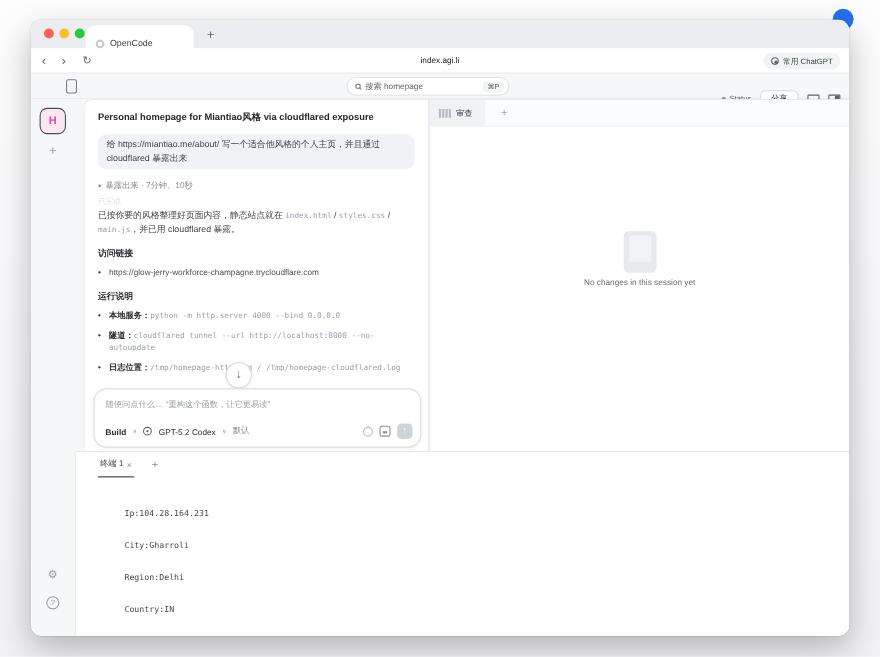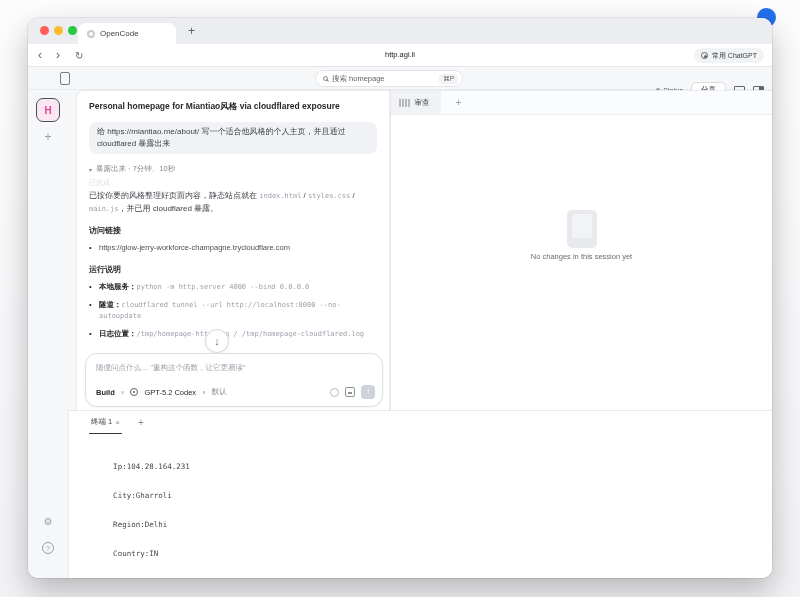--- a/index.html
+++ b/index.html
@@ -18,21 +18,21 @@
     box-shadow:0 12px 30px rgba(0,0,0,.25), 0 0 0 1px rgba(0,0,0,.07);
   }
 
   
   .tabstrip { position:absolute; left:0; top:0; right:0; height:26px; background:#ecedf1; }
   .light { position:absolute; top:8px; width:9px; height:9px; border-radius:50%; }
   .light.r { left:12px; background:#ff5f57; }
   .light.y { left:26px; background:#febc2e; }
   .light.g { left:40px; background:#28c840; }
   .tab { position:absolute; left:50px; top:5px; width:98px; height:21px; background:#fff;
-         border-radius:8px 8px 0 0; display:flex; align-items:center; gap:5px; padding:0 9px; }
+         border-radius:8px 8px 0 0; display:flex; align-items:flex-end; gap:5px; padding:0 9px; }
   .favicon { width:8px; height:8px; border:2px solid #c6cad0; border-radius:50%; flex:none; }
   .tab-title { font-size:8px; color:#3c4043; white-space:nowrap; }
   .newtab { position:absolute; left:160px; top:4px; font-size:12px; color:#5f6368; line-height:18px; }
 
   .toolbar { position:absolute; left:0; top:26px; right:0; height:23px; background:#fff;
              border-bottom:1px solid #e4e6ea; }
   .nav { position:absolute; top:0; height:22px; display:flex; align-items:center; color:#5f6368; }
   .nav-back { left:10px; font-size:12px; } .nav-fwd { left:28px; font-size:12px; }
   .nav-reload { left:47px; font-size:10px; }
   .urltext { position:absolute; left:0; right:0; top:0; height:22px; line-height:22px;
@@ -164,21 +164,21 @@
       <span class="favicon"></span>
       <span class="tab-title">OpenCode</span>
     </div>
     <span class="newtab">+</span>
   </div>
 
   <div class="toolbar">
     <span class="nav nav-back">‹</span>
     <span class="nav nav-fwd">›</span>
     <span class="nav nav-reload">↻</span>
-    <div class="urltext">http.agi.li</div>
+    <div class="urltext">index.agi.li</div>
     <div class="chatgpt-pill">
       <span class="swirl"></span>
       <span>常用 ChatGPT</span>
     </div>
   </div>
 
   <div class="appbar">
     <span class="sb-toggle"></span>
     <div class="searchbox">
       <span class="mag"></span>

